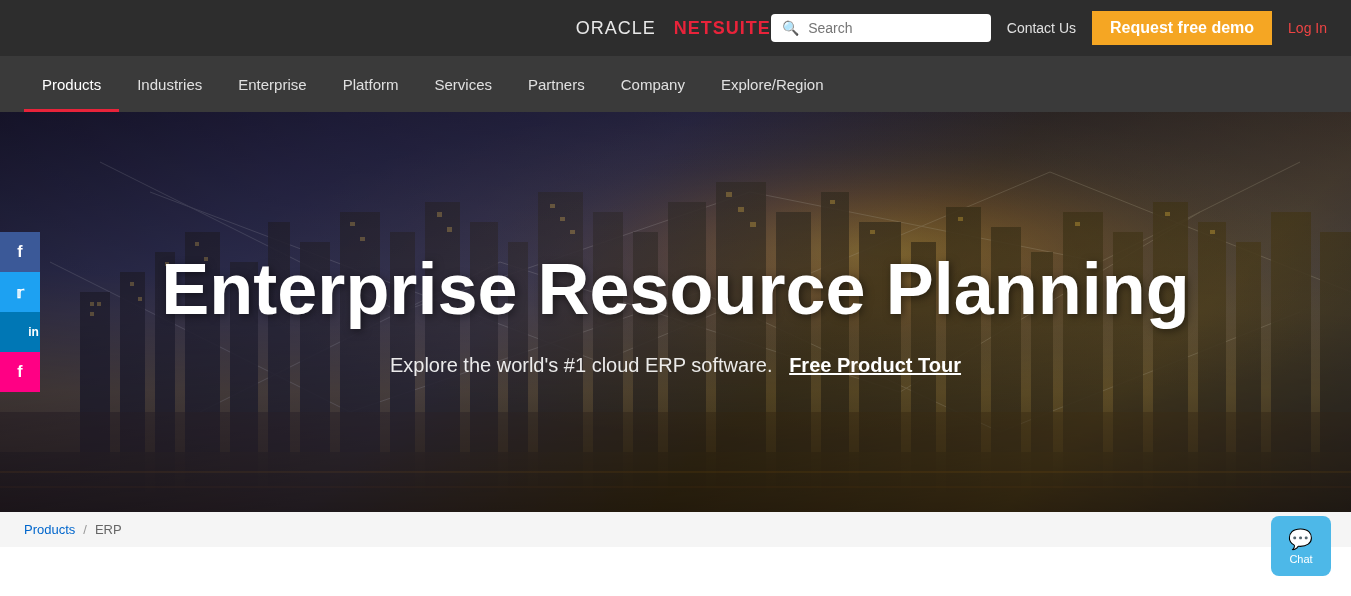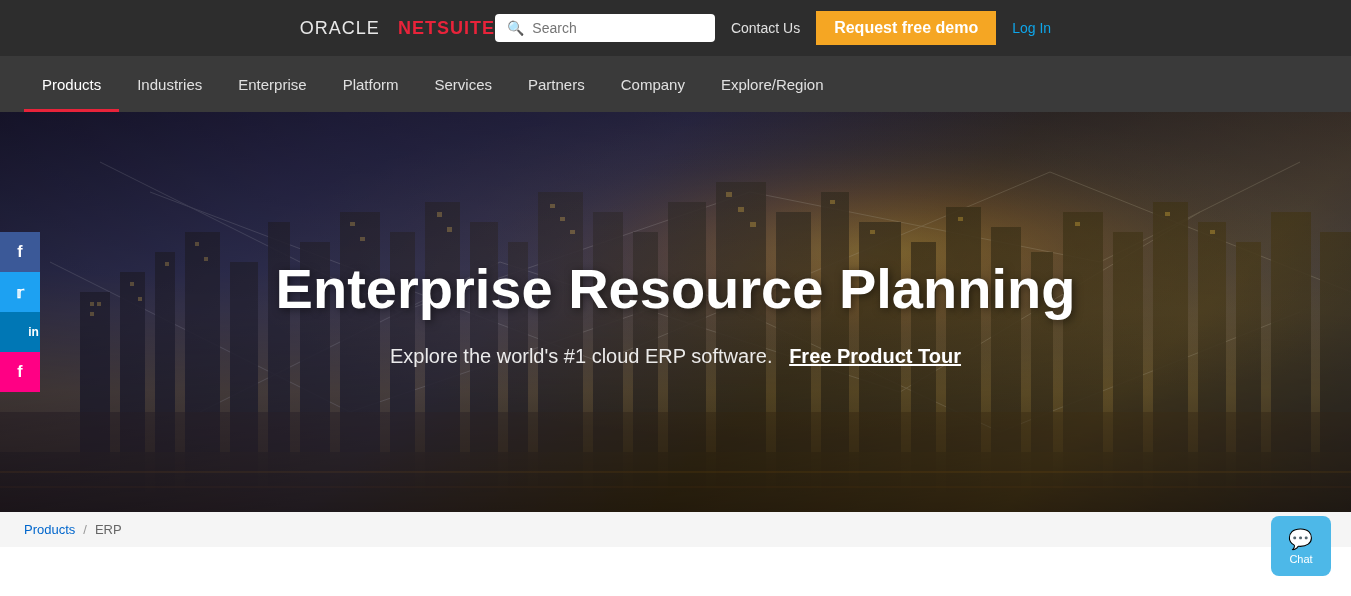--- a/index.html
+++ b/index.html
@@ -4,21 +4,21 @@
   <style>
     * { margin: 0; padding: 0; box-sizing: border-box; }
     body { font-family: Arial, sans-serif; width: 1351px; overflow-x: hidden; }
 
     
     .top-bar {
       background: #2d2d2d;
       height: 56px;
       display: flex;
       align-items: center;
-      justify-content: center;
+      justify-content: flex-end;
       padding: 0 24px;
     }
     .logo {
       display: flex;
       align-items: center;
       gap: 0;
     }
     .logo-text {
       color: white;
       font-size: 18px;
@@ -65,21 +65,21 @@
       background: #f5a623;
       color: white;
       border: none;
       padding: 8px 18px;
       border-radius: 0;
       font-size: 16px;
       font-weight: bold;
       cursor: pointer;
     }
     .login-link {
-      color: #0ea5e9;
+      color: #ef4444;
       font-size: 14px;
       cursor: pointer;
       text-decoration: none;
     }
 
     
     .nav-bar {
       background: #3a3a3a;
       height: 56px;
       display: flex;
@@ -159,21 +159,21 @@
       opacity: 0.4;
     }
 
     .hero-content {
       position: relative;
       z-index: 10;
       text-align: center;
       color: white;
     }
     .hero-title {
-      font-size: 56px;
+      font-size: 72px;
       font-weight: bold;
       color: white;
       text-shadow: 2px 2px 8px rgba(0,0,0,0.5);
       margin-bottom: 24px;
     }
     .hero-subtitle {
       font-size: 20px;
       color: rgba(255,255,255,0.9);
     }
     .hero-link {

